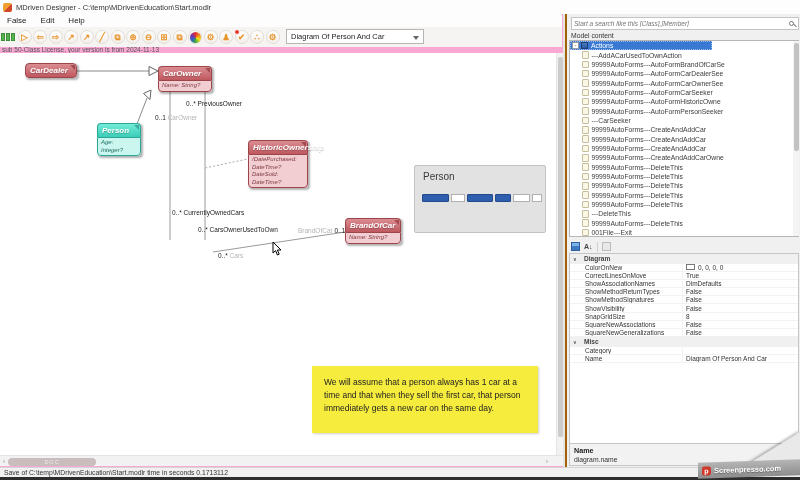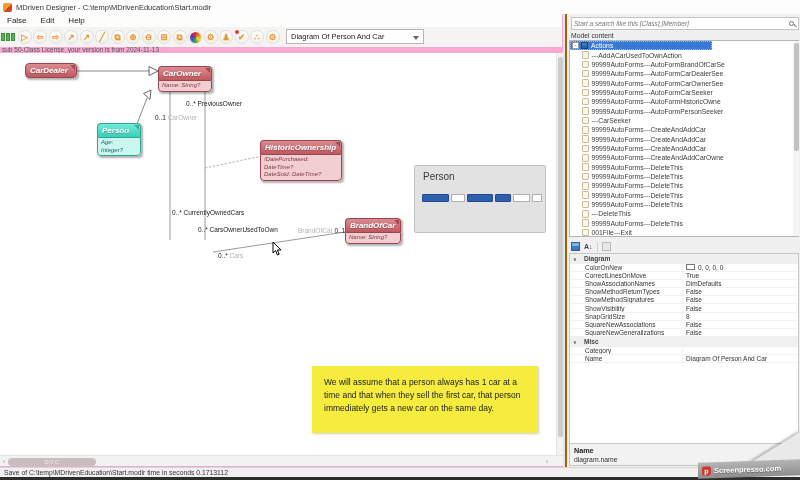--- a/index.html
+++ b/index.html
@@ -208,21 +208,21 @@
         </div>
     </div>
 
     <div class="uml teal has-attrs" style="left:97px;top:70px;width:44px">
       <div class="uml-h"><span>Person</span><i class="fold"></i></div>
       <div class="uml-a">
           <div>Age: Integer?</div>
         </div>
     </div>
 
-    <div class="uml red has-attrs" style="left:260px;top:87px;width:82px">
+    <div class="uml red has-attrs" style="left:248px;top:87px;width:60px">
       <div class="uml-h"><span>HistoricOwnership</span><i class="fold"></i></div>
       <div class="uml-a">
         <div>/DatePurchased: DateTime?</div>
         <div>DateSold: DateTime?</div>
       </div>
     </div>
 
     <div class="uml red has-attrs" style="left:345px;top:165px;width:56px">
       <div class="uml-h"><span>BrandOfCar</span><i class="fold"></i></div>
       <div class="uml-a">

